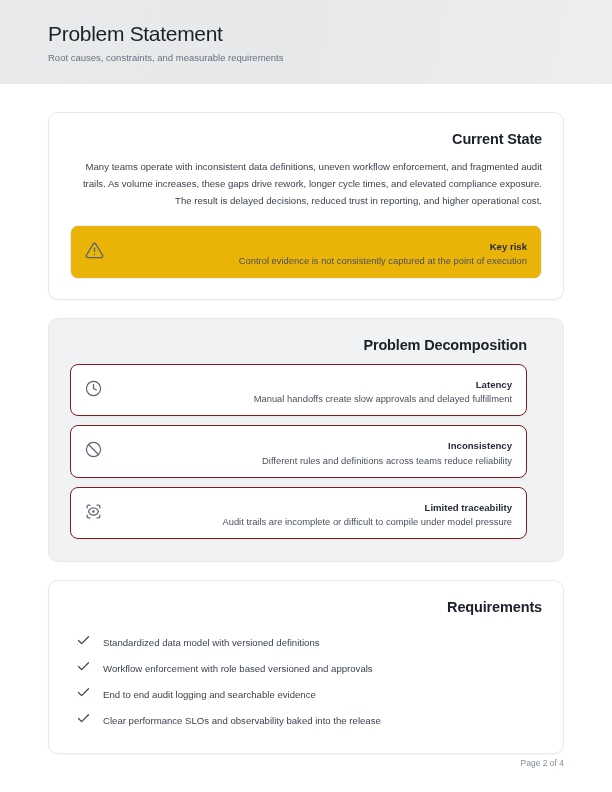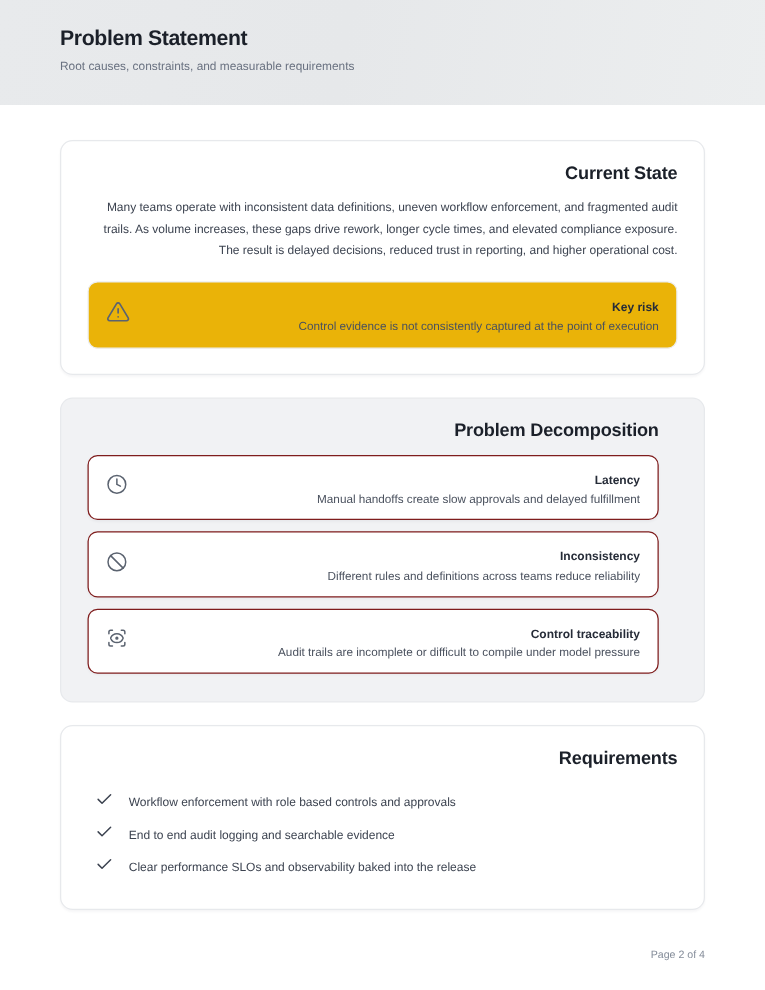--- a/index.html
+++ b/index.html
@@ -17,22 +17,22 @@
   }
 
   
   .header {
     height: 84px;
     background: linear-gradient(100deg, #e8eaec 0%, #e6e8ea 45%, #eceeef 100%);
     padding: 22px 48px 0 48px;
     box-sizing: border-box;
   }
   .header-title {
-    font-size: 17px;
-    font-weight: bold;
+    font-size: 21px;
+    font-weight: normal;
     color: #1b2029;
     letter-spacing: -0.3px;
     margin: 0 0 7px 0;
     line-height: 1.1;
   }
   .header-subtitle {
     font-size: 9.5px;
     color: #697180;
     margin: 0;
     line-height: 1.2;
@@ -218,36 +218,44 @@
         <svg width="17" height="17" viewBox="0 0 24 24" fill="none" stroke="#5b6370" stroke-width="1.7" stroke-linecap="round" stroke-linejoin="round">
           <path d="M3 7V5a2 2 0 0 1 2-2h2"></path>
           <path d="M17 3h2a2 2 0 0 1 2 2v2"></path>
           <path d="M21 17v2a2 2 0 0 1-2 2h-2"></path>
           <path d="M7 21H5a2 2 0 0 1-2-2v-2"></path>
           <circle cx="12" cy="12" r="1"></circle>
           <path d="M18.944 12.33a1 1 0 0 0 0-.66 7.5 7.5 0 0 0-13.888 0 1 1 0 0 0 0 .66 7.5 7.5 0 0 0 13.888 0"></path>
         </svg>
       </span>
       <span class="item-text">
-        <span class="item-title">Control traceability</span>
+        <span class="item-title">Limited traceability</span>
         <span class="item-desc" style="display:block">Audit trails are incomplete or difficult to compile under model pressure</span>
       </span>
     </div>
   </section>
 
   <section class="card card-white req-card">
     <h2 class="card-title">Requirements</h2>
     <ul class="req-list">
       <li class="req-row">
         <span class="icon">
           <svg width="15" height="15" viewBox="0 0 24 24" fill="none" stroke="#3c4350" stroke-width="1.9" stroke-linecap="round" stroke-linejoin="round">
               <polyline points="20 6 9 17 4 12"></polyline>
             </svg>
         </span>
-        <span class="req-label">Workflow enforcement with role based controls and approvals</span>
+        <span class="req-label">Standardized data model with versioned definitions</span>
+      </li>
+      <li class="req-row">
+        <span class="icon">
+          <svg width="15" height="15" viewBox="0 0 24 24" fill="none" stroke="#3c4350" stroke-width="1.9" stroke-linecap="round" stroke-linejoin="round">
+              <polyline points="20 6 9 17 4 12"></polyline>
+            </svg>
+        </span>
+        <span class="req-label">Workflow enforcement with role based versioned and approvals</span>
       </li>
       <li class="req-row">
         <span class="icon">
           <svg width="15" height="15" viewBox="0 0 24 24" fill="none" stroke="#3c4350" stroke-width="1.9" stroke-linecap="round" stroke-linejoin="round">
               <polyline points="20 6 9 17 4 12"></polyline>
             </svg>
         </span>
         <span class="req-label">End to end audit logging and searchable evidence</span>
       </li>
       <li class="req-row">

